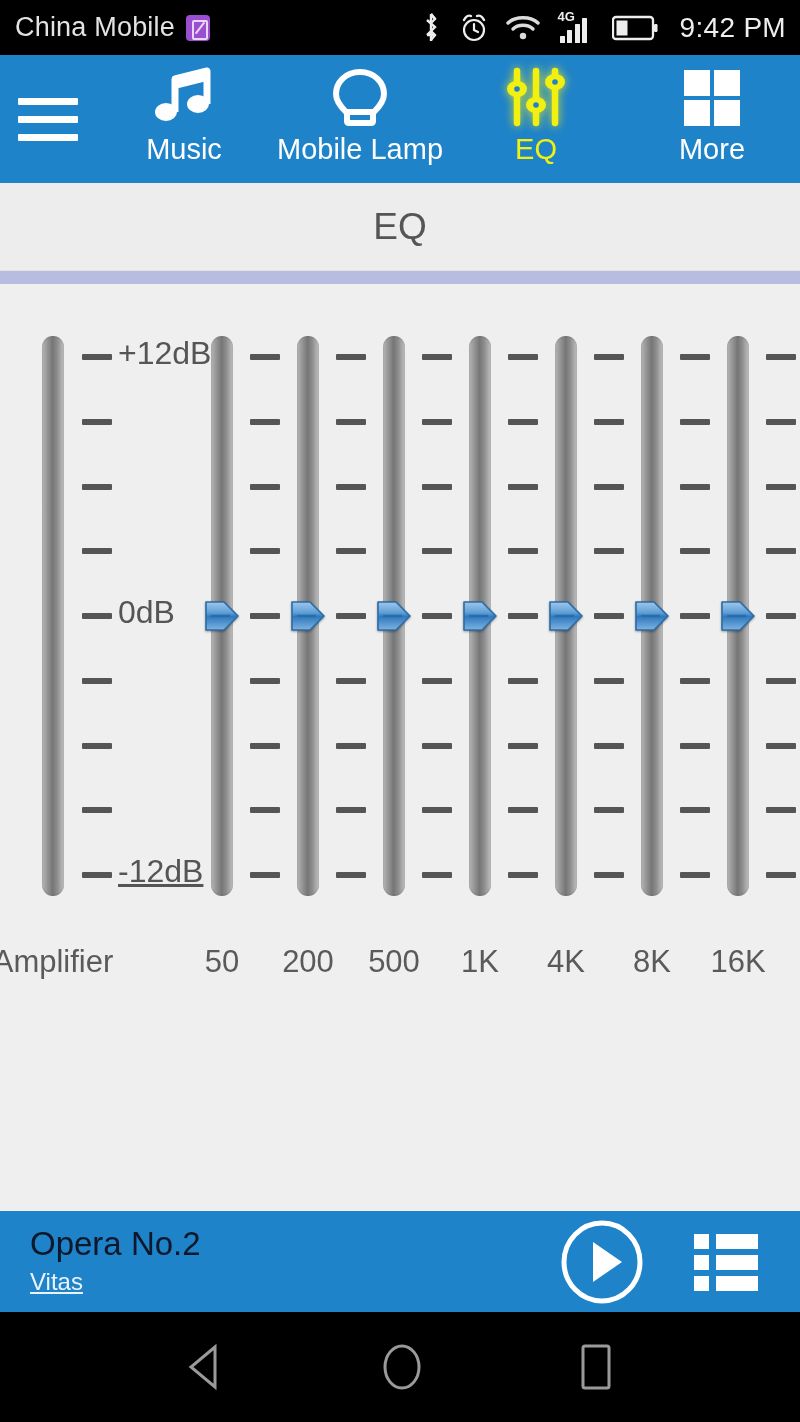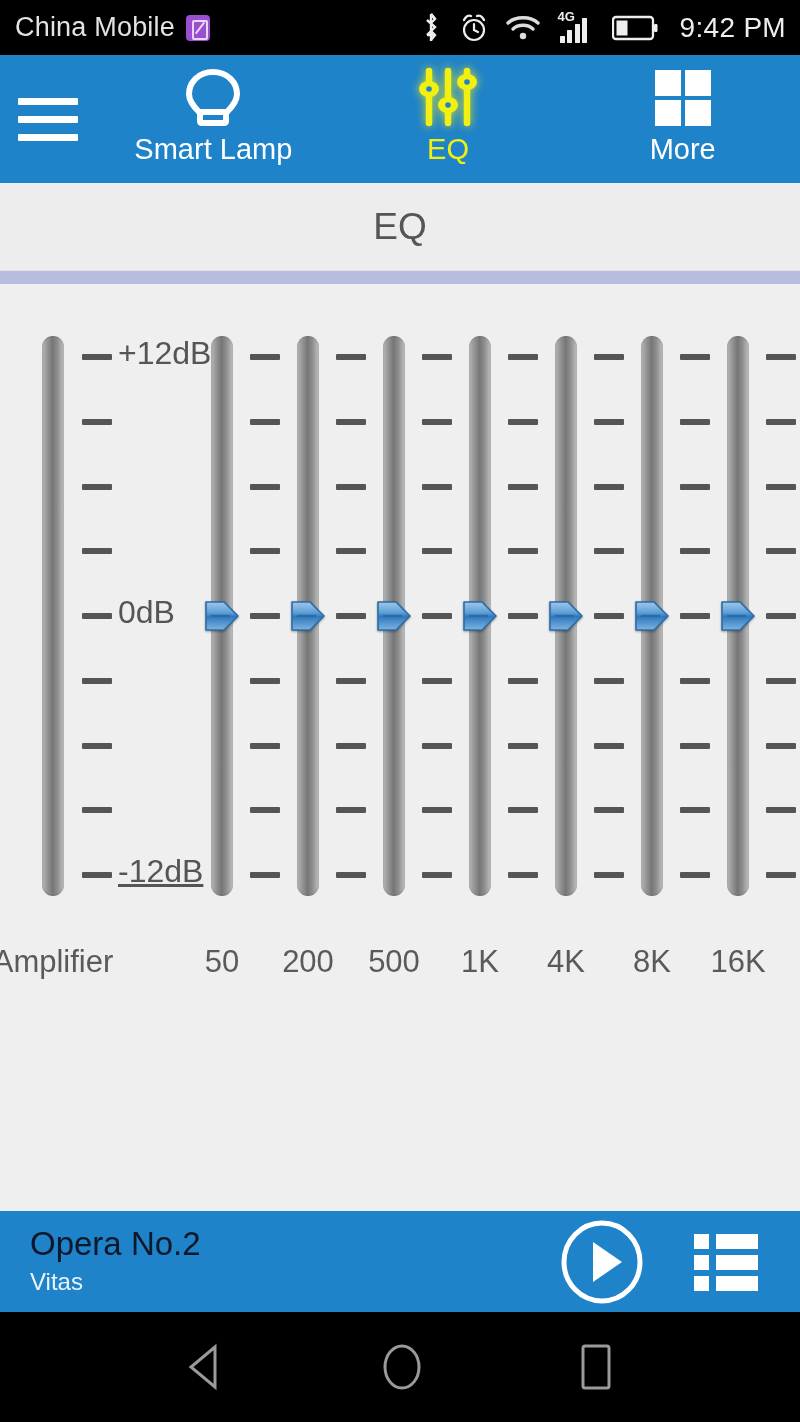--- a/index.html
+++ b/index.html
@@ -132,21 +132,21 @@
     color: #fff; font-size: 38px; margin: 0 auto;
   }
 
   
   .nowplaying {
     position: absolute; top: 1211px; left: 0; width: 800px; height: 101px;
     background: #1f83c9; display: flex; align-items: center;
   }
   .npmeta { margin-left: 30px; display: flex; flex-direction: column; justify-content: center; }
   .nptitle { color: #0f172a; font-size: 33px; line-height: 1.15; }
-  .npartist { color: #eaf3fb; font-size: 24px; line-height: 1.3; margin-top: 3px; }
+  .npartist { color: #eaf3fb; font-size: 24px; line-height: 1.3; margin-top: 3px; text-decoration: underline; }
   .npctrls { margin-left: auto; display: flex; align-items: center; gap: 48px; margin-right: 40px; }
 
   
   .androidnav {
     position: absolute; top: 1312px; left: 0; width: 800px; height: 110px;
     background: #000; display: flex; align-items: center; justify-content: center; gap: 150px;
   }
   .gapfill {
     position: absolute; top: 1007px; left: 0; width: 800px; height: 204px; background: #efefef;
   }
@@ -200,29 +200,40 @@
   </div>
 
   <div class="navbar">
 
     <div class="hamburger">
       <span></span>
         <span></span>
         <span></span>
     </div>
 
+    <div class="navitem">
+      <div class="nicon">
+        <svg width="70" height="62" viewBox="0 0 70 62">
+          <path d="M26 45 L26 12 L58 4 L58 37" fill="none" stroke="#fff" stroke-width="7" stroke-linejoin="round"></path>
+          <path d="M26 12 L58 4 L58 14 L26 22 Z" fill="#fff"></path>
+          <ellipse cx="17" cy="45" rx="11" ry="9" fill="#fff"></ellipse>
+          <ellipse cx="49" cy="37" rx="11" ry="9" fill="#fff"></ellipse>
+        </svg>
+      </div>
+      <div class="nlabel">Music</div>
+    </div>
 
     <div class="navitem">
       <div class="nicon">
         <svg width="64" height="62" viewBox="0 0 64 62">
           <path d="M32 5 C17 5 8 16 8 27 C8 35 14 41 18 45 L46 45 C50 41 56 35 56 27 C56 16 47 5 32 5 Z" fill="none" stroke="#fff" stroke-width="6"></path>
           <rect x="19" y="45" width="26" height="11" rx="1.5" fill="none" stroke="#fff" stroke-width="6"></rect>
         </svg>
       </div>
-      <div class="nlabel">Smart Lamp</div>
+      <div class="nlabel">Mobile Lamp</div>
     </div>
 
     <div class="navitem active">
       <div class="nicon">
         <svg width="66" height="62" viewBox="0 0 66 62" style="filter: drop-shadow(0 0 5px rgba(242,240,16,.85));">
           <g stroke="#f2f010" stroke-width="6.5" stroke-linecap="round" fill="none">
             <line x1="14" y1="4" x2="14" y2="56"></line>
             <line x1="33" y1="4" x2="33" y2="56"></line>
             <line x1="52" y1="4" x2="52" y2="56"></line>
           </g>

